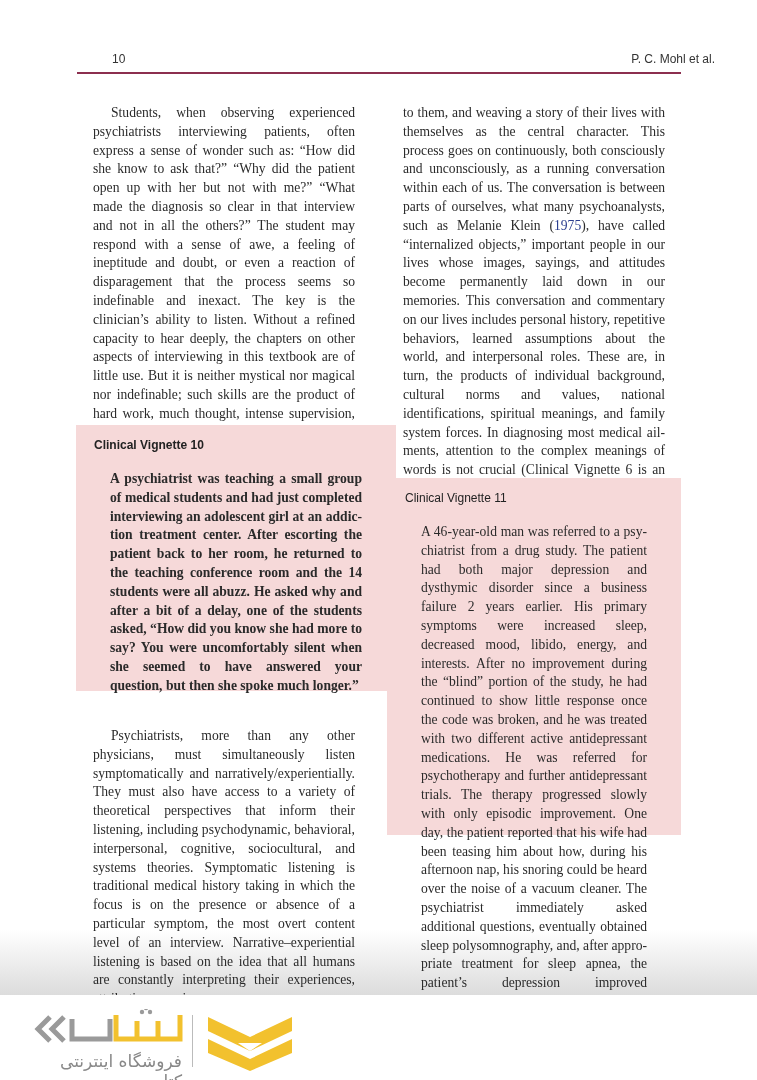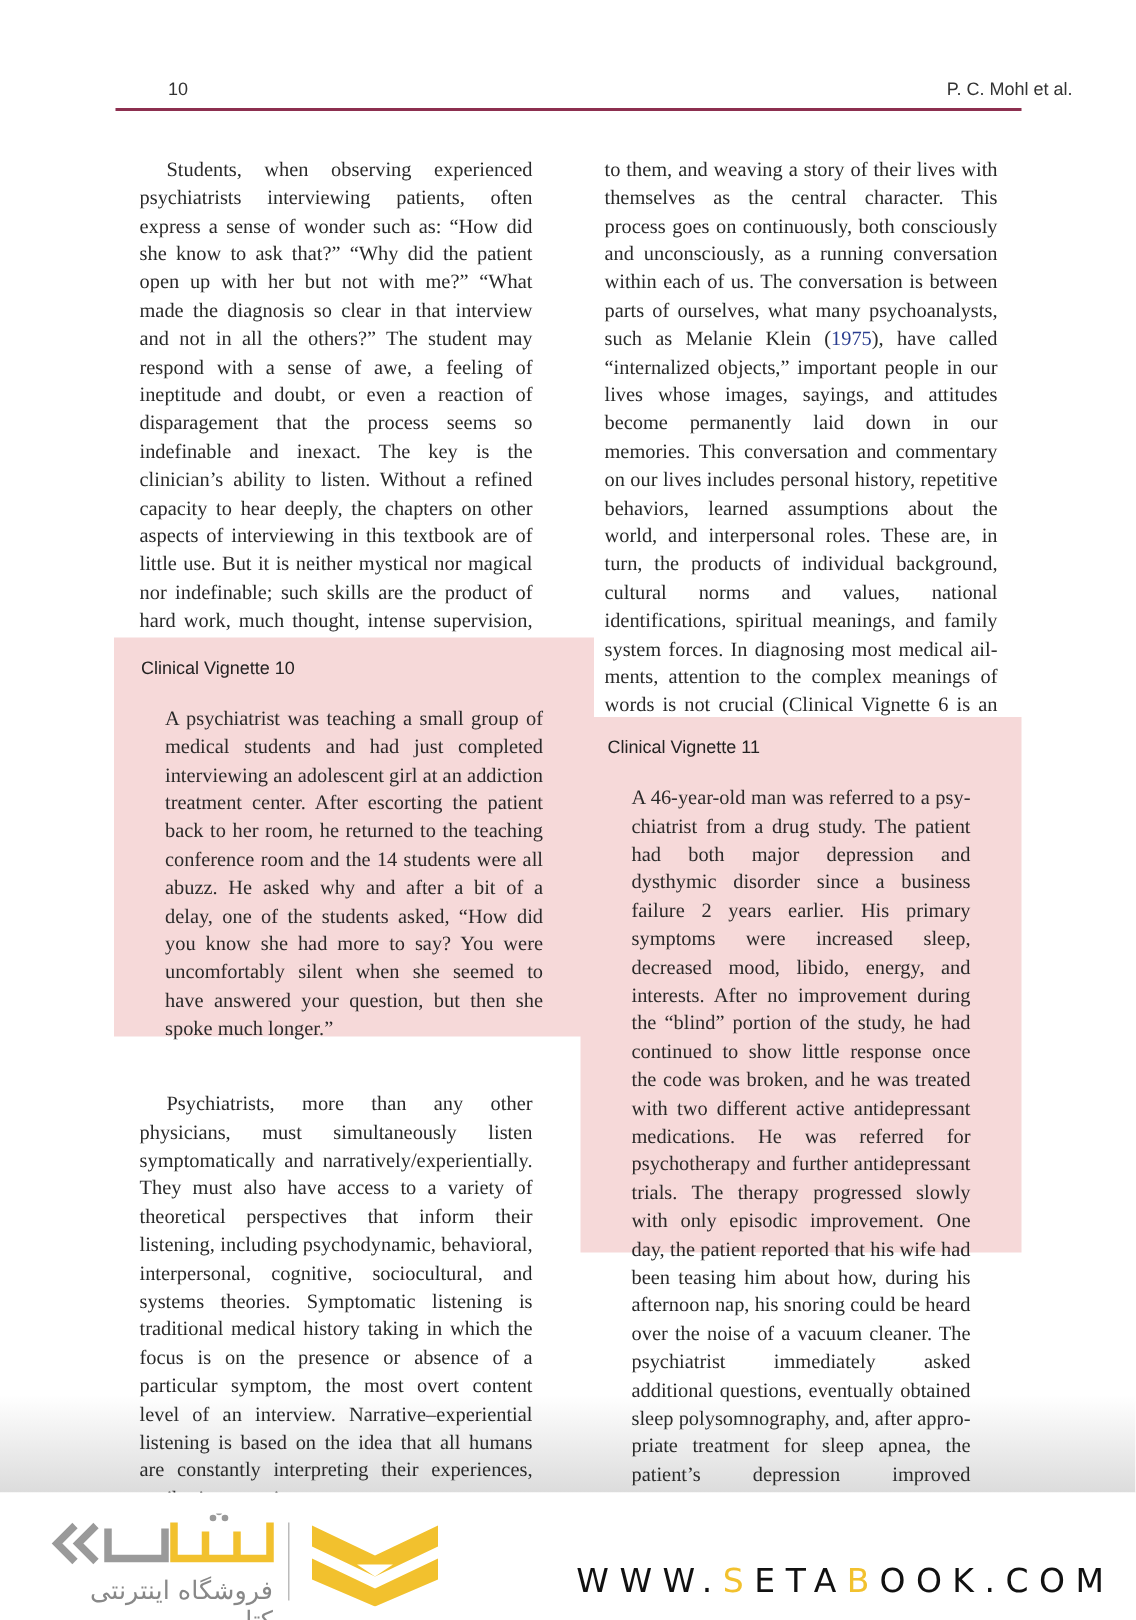--- a/index.html
+++ b/index.html
@@ -35,21 +35,21 @@
   .vignette {
     background: #f6d9d9;
     padding: 12px 18px 14px 18px;
     box-sizing: border-box;
   }
   .vignette .v-title {
     font-family: "Liberation Sans", "DejaVu Sans", sans-serif;
     font-size: 12px; color: #222; margin: 0 0 2px 0; line-height: 17px;
   }
   .vignette p { text-align: justify; }
-  .v10 { position: absolute; left: 76px; top: 425px; width: 320px; height: 266px; }
+  .v10 { position: absolute; left: 76px; top: 425px; width: 320px; height: 266px; font-weight: bold; }
   .v11 { position: absolute; left: 387px; top: 478px; width: 294px; height: 357px; }
   a.cite { color: #2a3d8f; text-decoration: none; }
   .footer {
     position: absolute; left: 0; top: 995px; width: 757px; height: 85px; background: #ffffff;
   }
   .logo-wrap { position: absolute; left: 30px; top: 14px; width: 270px; height: 64px; }
   .logo-chevrons { position: absolute; left: 178px; top: 4px; width: 84px; height: 58px; }
   .logo-divider { position: absolute; left: 162px; top: 6px; width: 1px; height: 52px; background: #bbb; }
   .logo-word {
     position: absolute; left: 0; top: 0; width: 160px; height: 40px;
@@ -121,14 +121,13 @@
       <circle cx="116" cy="-1" r="2.2" fill="#9a9a9a"></circle>
     </svg>
     <div class="logo-sub">فروشگاه اینترنتی کتاب</div>
     <div class="logo-divider"></div>
     <svg class="logo-chevrons" viewBox="0 0 84 58">
       <polygon points="0,4 42,24 84,4 84,18 42,38 0,18" fill="#f2c12e"></polygon>
       <polygon points="0,26 42,46 84,26 84,40 42,58 0,40" fill="#f2c12e"></polygon>
       <polygon points="30,30 54,30 42,38" fill="#ffffff"></polygon>
     </svg>
   </div>
-  <div class="store-url"><span>WWW.</span><span class="hl">S</span><span>ETA</span><span class="hl">B</span><span>OOK.COM</span></div>
 </div>
 
 </body></html>

